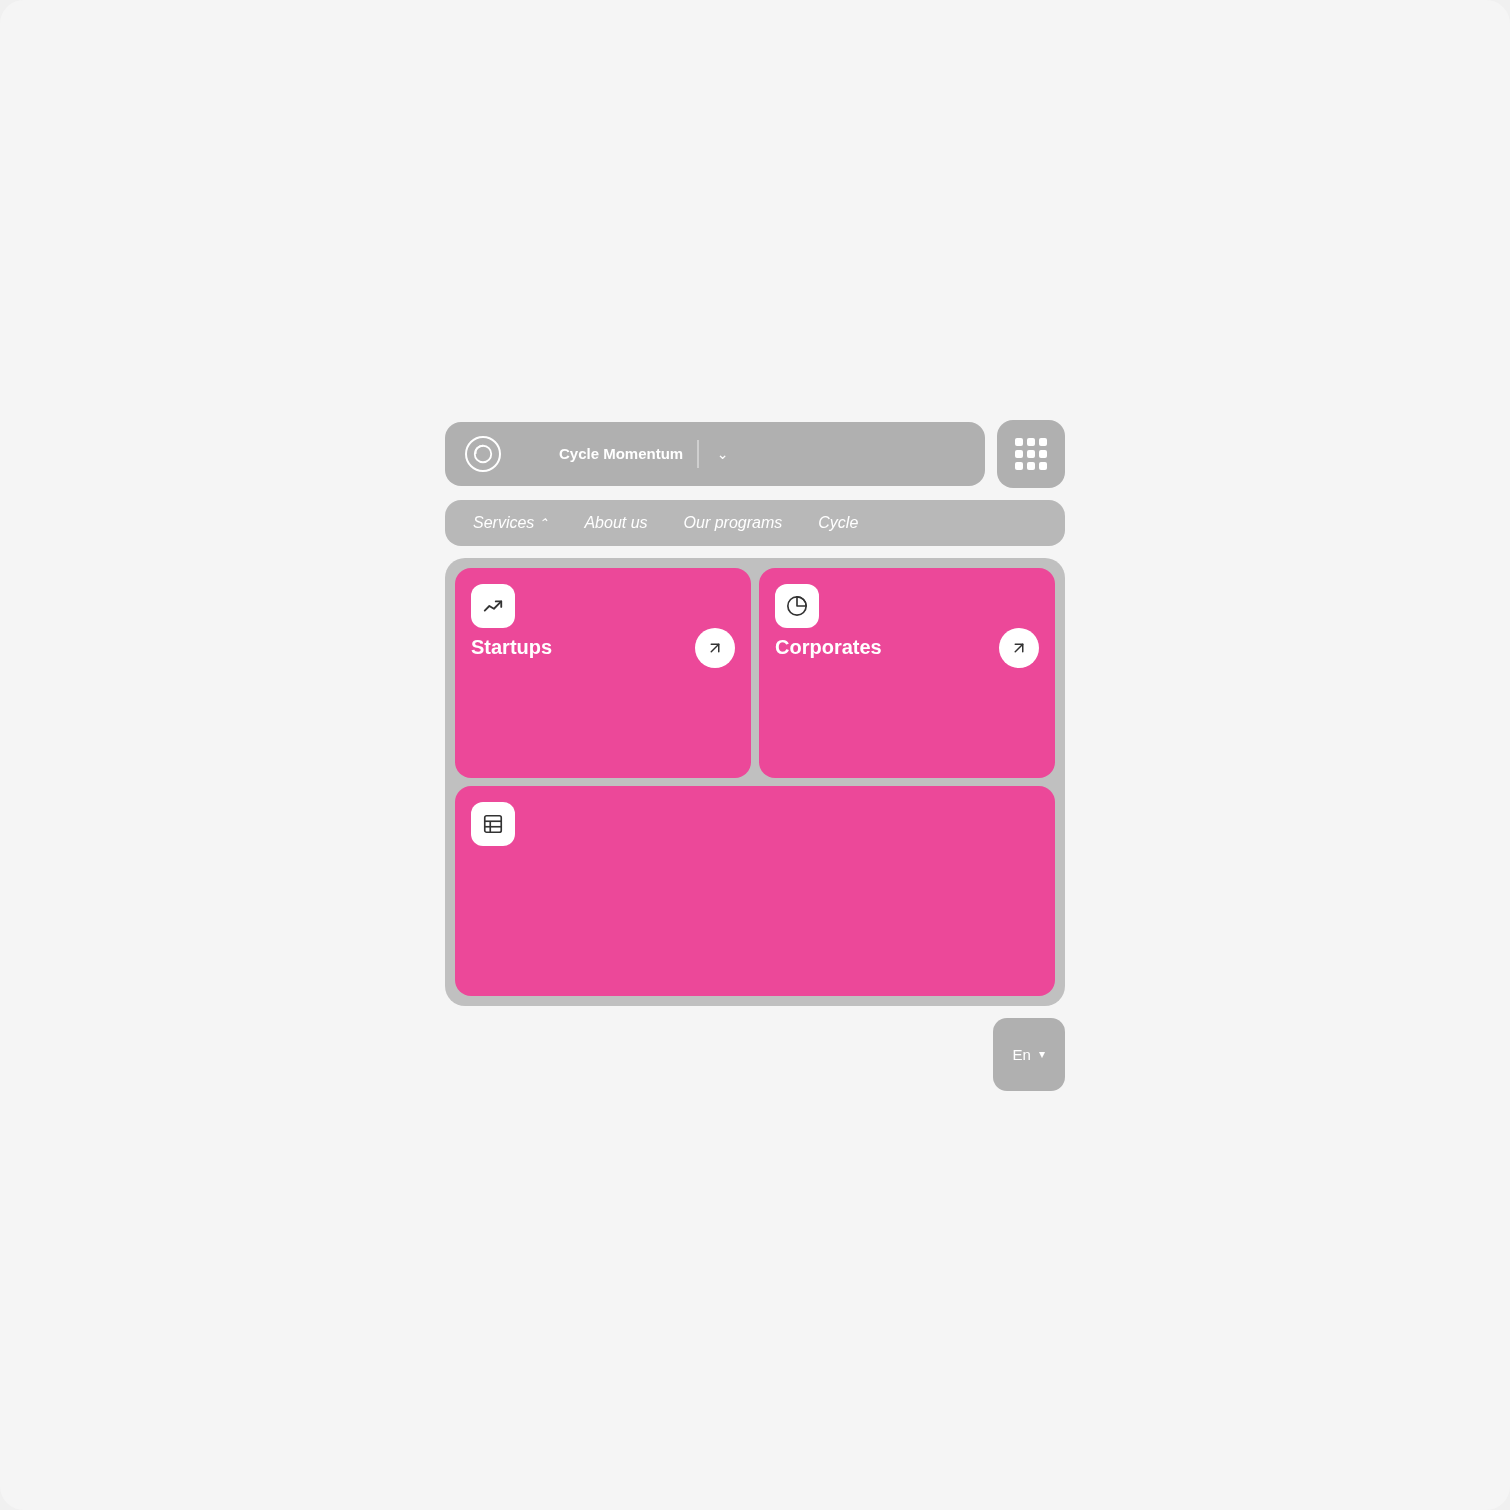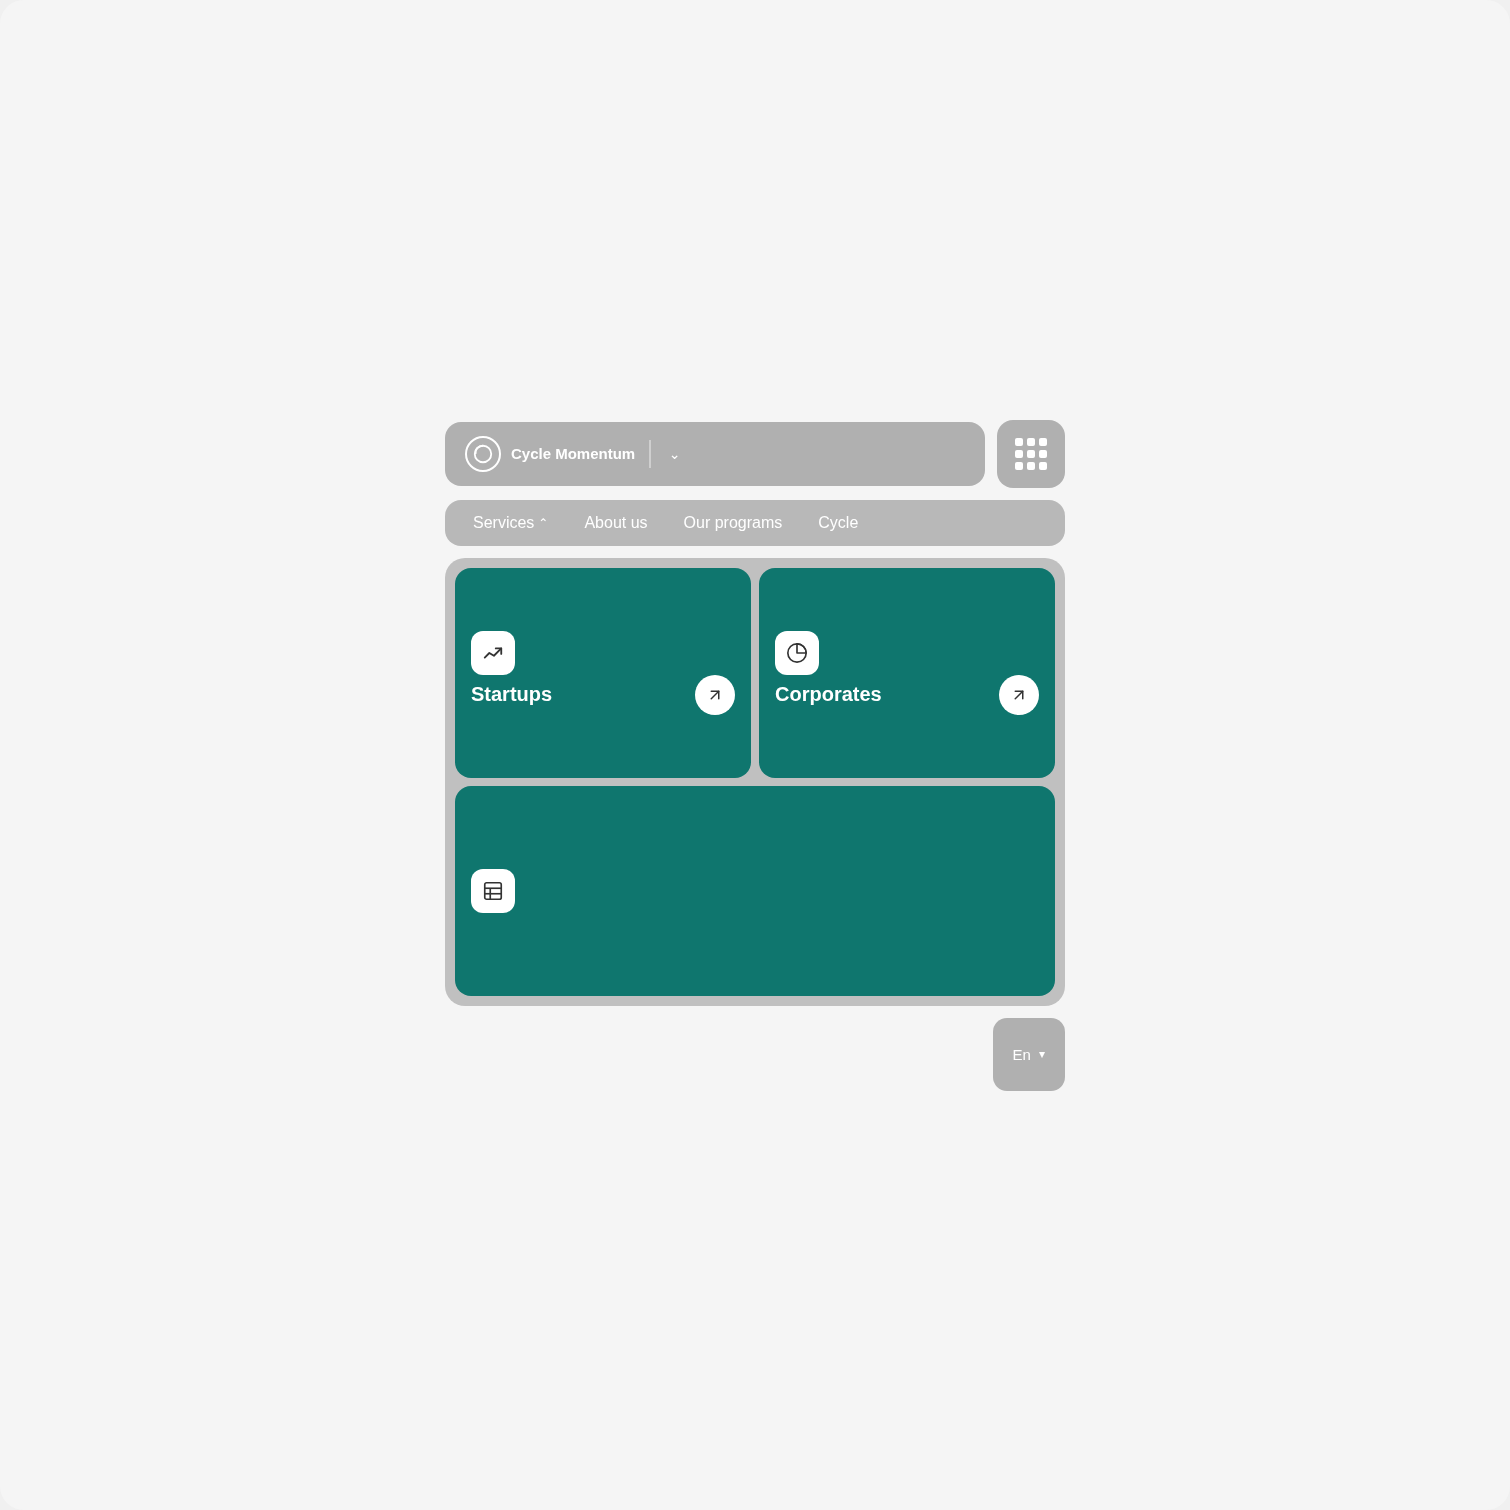--- a/index.html
+++ b/index.html
@@ -67,20 +67,21 @@
     .logo-icon svg {
       width: 22px;
       height: 22px;
     }
 
     .logo-text {
       color: #ffffff;
       font-size: 15px;
       font-weight: 600;
       line-height: 1.3;
+      margin-left: 48px;
     }
 
     .logo-divider {
       width: 1.5px;
       height: 28px;
       background-color: rgba(255,255,255,0.4);
       margin-left: 4px;
     }
 
     .logo-chevron {
@@ -116,20 +117,21 @@
     }
 
     
     .nav-bar {
       background-color: #b8b8b8;
       border-radius: 16px;
       padding: 14px 28px;
       display: flex;
       align-items: center;
       gap: 36px;
+      font-style: italic;
     }
 
     .nav-item {
       color: #ffffff;
       font-size: 16px;
       font-weight: 500;
       cursor: pointer;
       display: flex;
       align-items: center;
       gap: 4px;
@@ -145,26 +147,26 @@
       background-color: #c0c0c0;
       border-radius: 20px;
       padding: 10px;
       display: grid;
       grid-template-columns: 1fr 1fr;
       grid-template-rows: auto auto;
       gap: 8px;
     }
 
     .card {
-      background-color: #0f766e;
+      background-color: #ec4899;
       border-radius: 16px;
       padding: 16px;
       display: flex;
       flex-direction: column;
-      justify-content: center;
+      justify-content: flex-start;
       min-height: 210px;
       position: relative;
       cursor: pointer;
     }
 
     .card-wide {
       grid-column: 1 / -1;
       min-height: 210px;
     }
 

